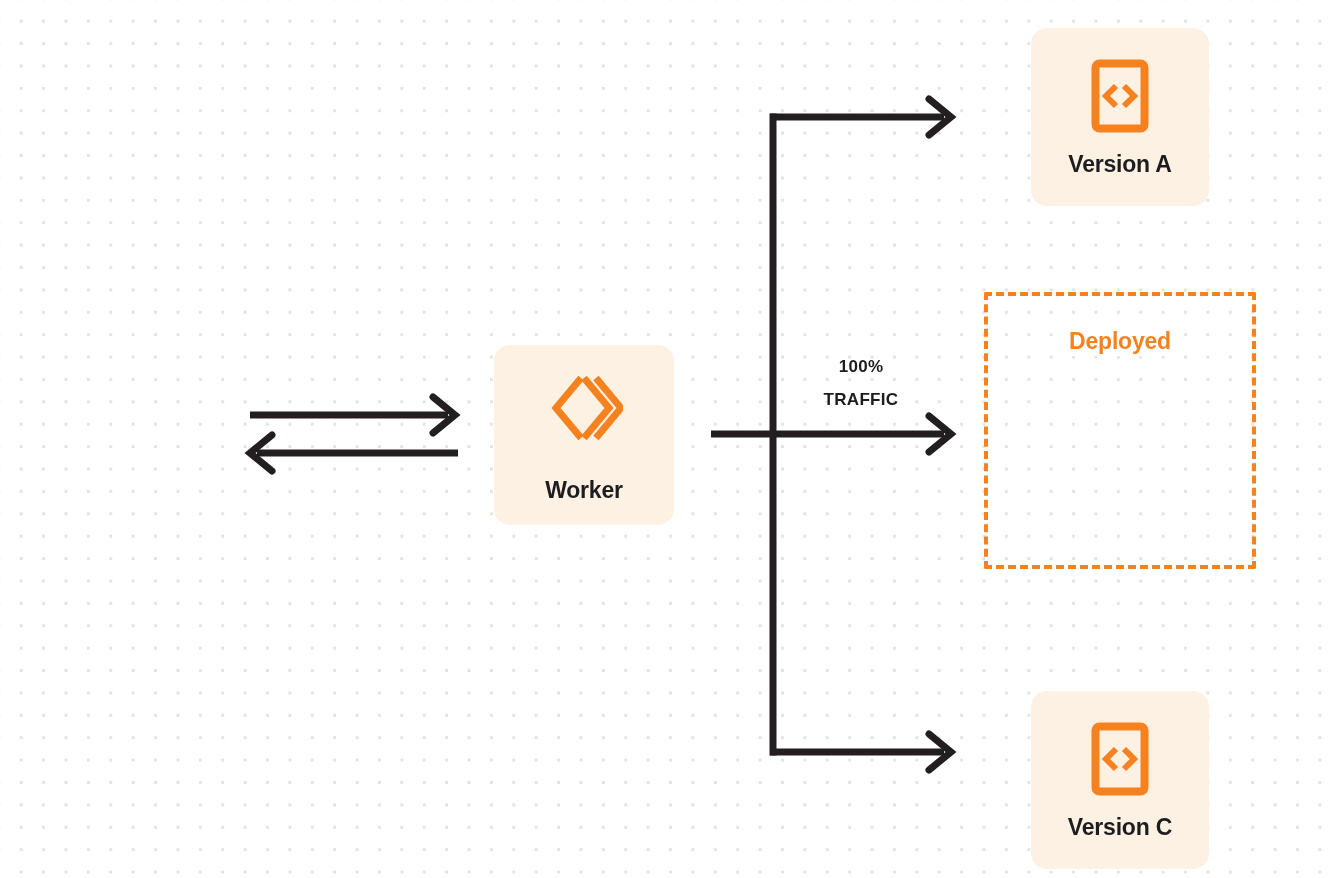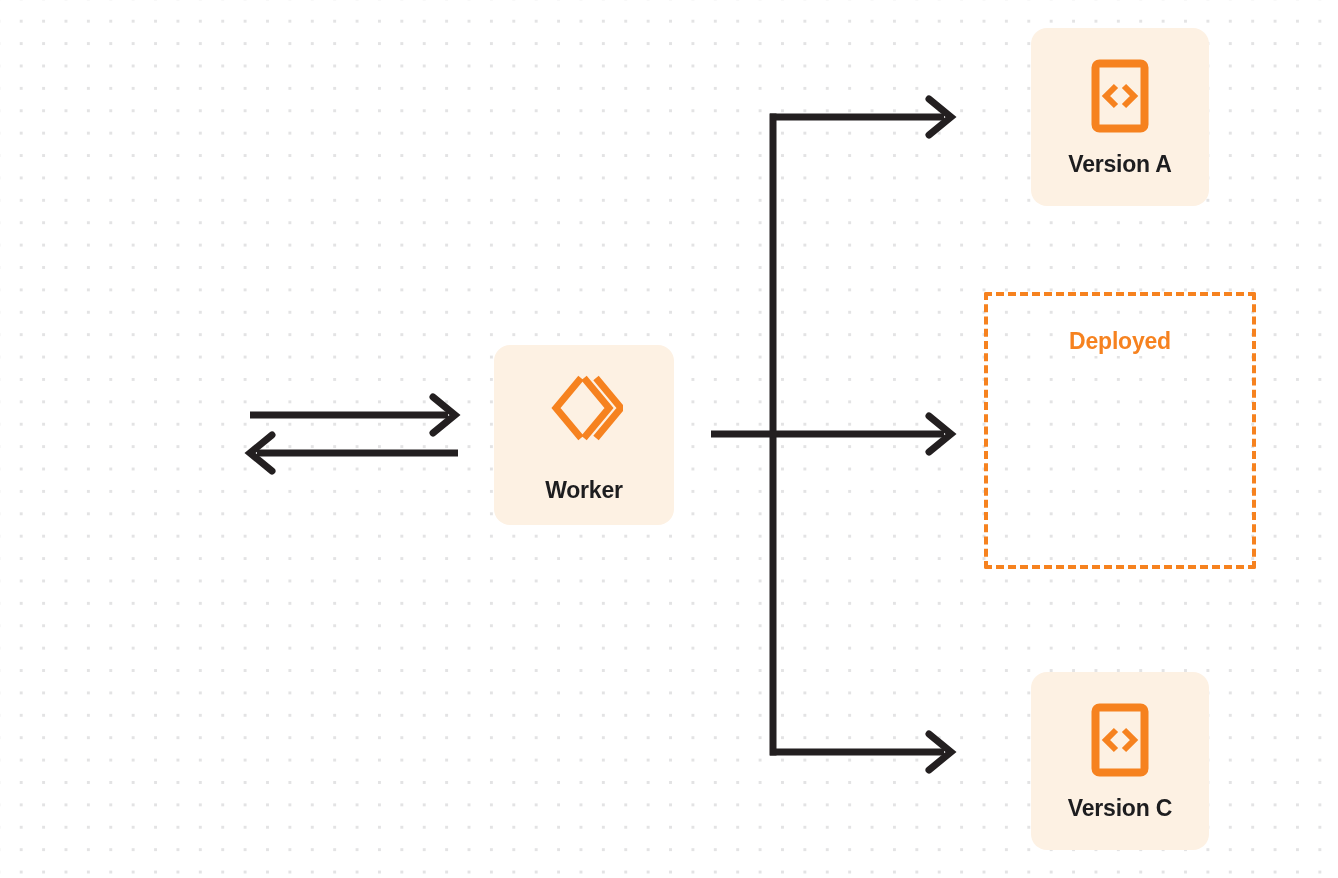--- a/index.html
+++ b/index.html
@@ -68,21 +68,21 @@
 
   
   .version-node {
     left: 1031px;
     width: 178px;
     height: 178px;
     background-color: #fdf1e3;
   }
   #version-a-node { top: 28px; }
   #version-b-node { top: 345px; }
-  #version-c-node { top: 672px; }
+  #version-c-node { top: 691px; }
 
   .version-node .code-icon {
     margin-bottom: 16px;
   }
 
   
   #deployed-frame {
     position: absolute;
     left: 984px;
     top: 292px;
@@ -162,20 +162,24 @@
       <line x1="711" y1="434" x2="944" y2="434" stroke="#231f20" stroke-width="7" stroke-linecap="butt"></line>
       <polyline points="929,416 951,434 929,452" fill="none" stroke="#231f20" stroke-width="7" stroke-linecap="round" stroke-linejoin="miter"></polyline>
     </g>
 
     <g>
       <line x1="770" y1="752" x2="944" y2="752" stroke="#231f20" stroke-width="7" stroke-linecap="butt"></line>
       <polyline points="929,734 951,752 929,770" fill="none" stroke="#231f20" stroke-width="7" stroke-linecap="round" stroke-linejoin="miter"></polyline>
     </g>
   </svg>
 
+  <div id="traffic-label">
+    <div>100%</div>
+    <div>TRAFFIC</div>
+  </div>
 
 
   <div id="worker-node" class="node">
     <span class="worker-logo">
       <svg width="78" height="78" viewBox="0 0 78 78" xmlns="http://www.w3.org/2000/svg">
 
         <polyline points="36,9 11,39 36,69" fill="none" stroke="#f6821f" stroke-width="7" stroke-linejoin="miter" stroke-linecap="butt"></polyline>
 
         <polyline points="39,9 64,39 39,69" fill="none" stroke="#f6821f" stroke-width="7" stroke-linejoin="miter" stroke-linecap="butt"></polyline>
 

